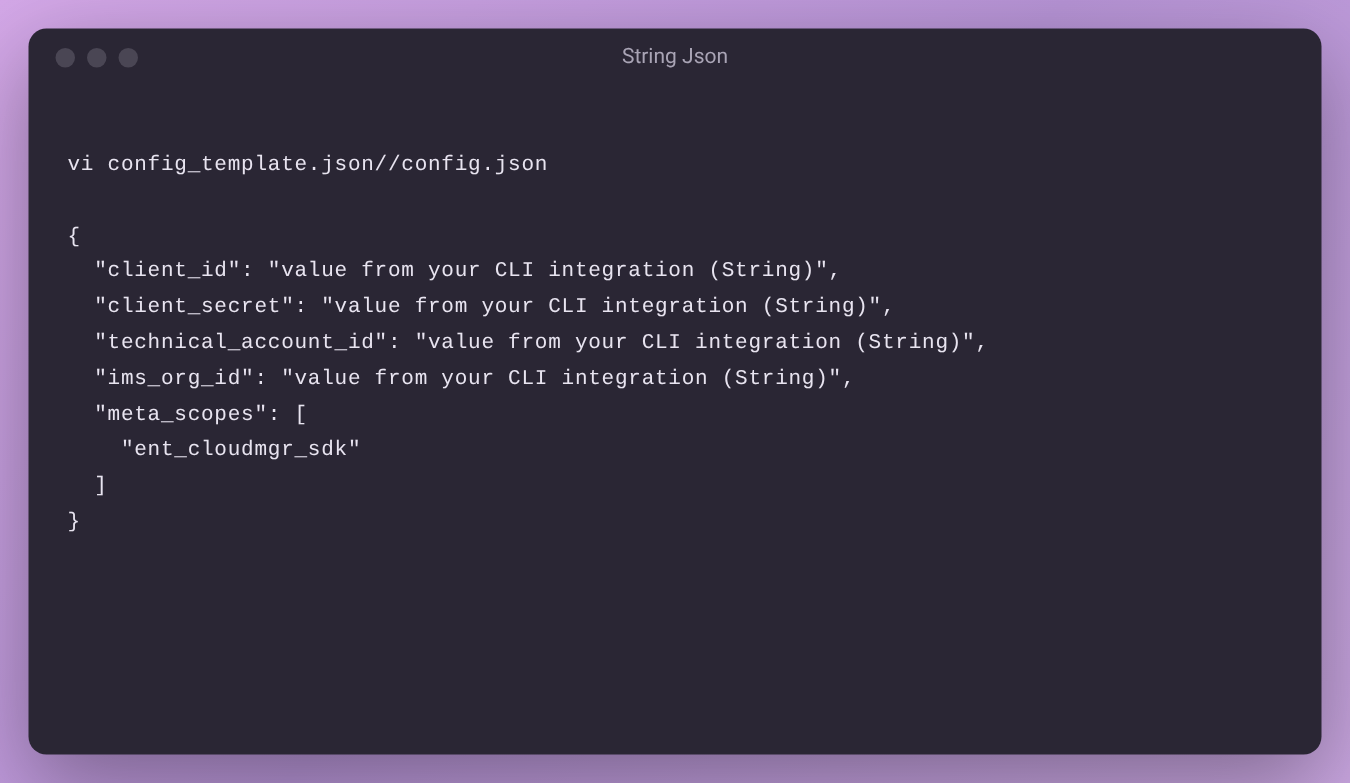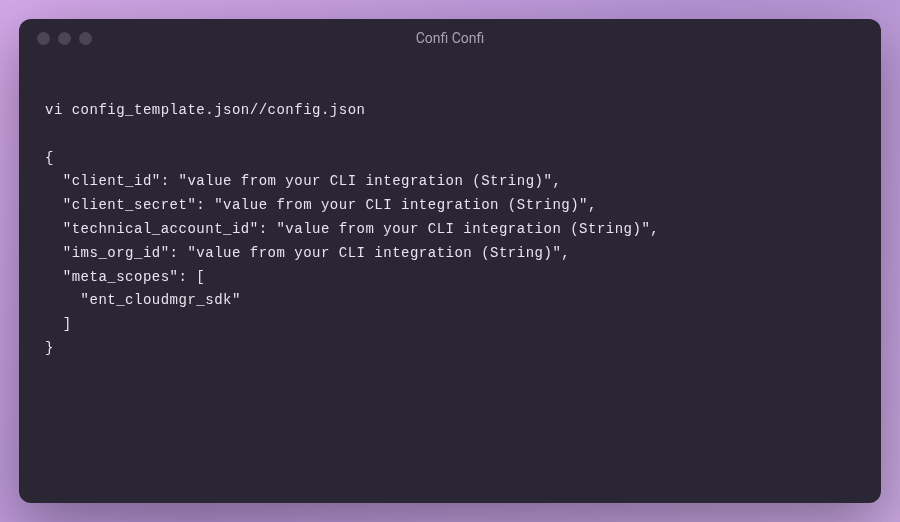--- a/index.html
+++ b/index.html
@@ -67,21 +67,21 @@
 </head>
 <body>
 
 <div class="window">
   <div class="titlebar">
     <div class="dots">
       <div class="dot"></div>
       <div class="dot"></div>
       <div class="dot"></div>
     </div>
-    <div class="title">Confi Confi</div>
+    <div class="title">String Json</div>
   </div>
   <div class="content">vi config_template.json//config.json
 
 {
   "client_id": "value from your CLI integration (String)",
   "client_secret": "value from your CLI integration (String)",
   "technical_account_id": "value from your CLI integration (String)",
   "ims_org_id": "value from your CLI integration (String)",
   "meta_scopes": [
     "ent_cloudmgr_sdk"

